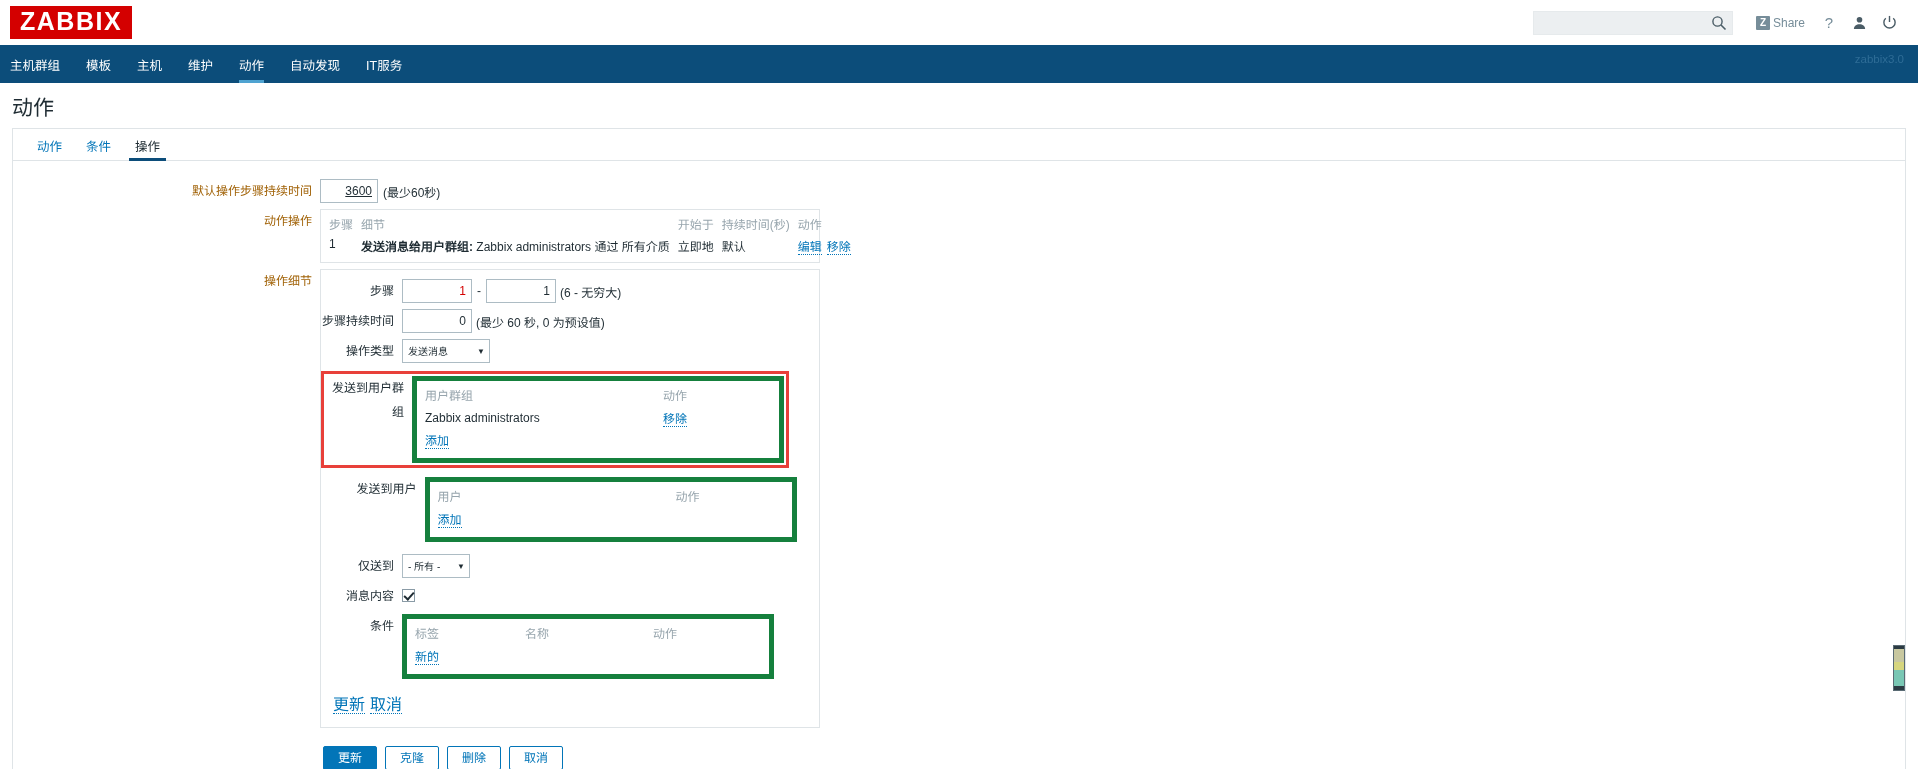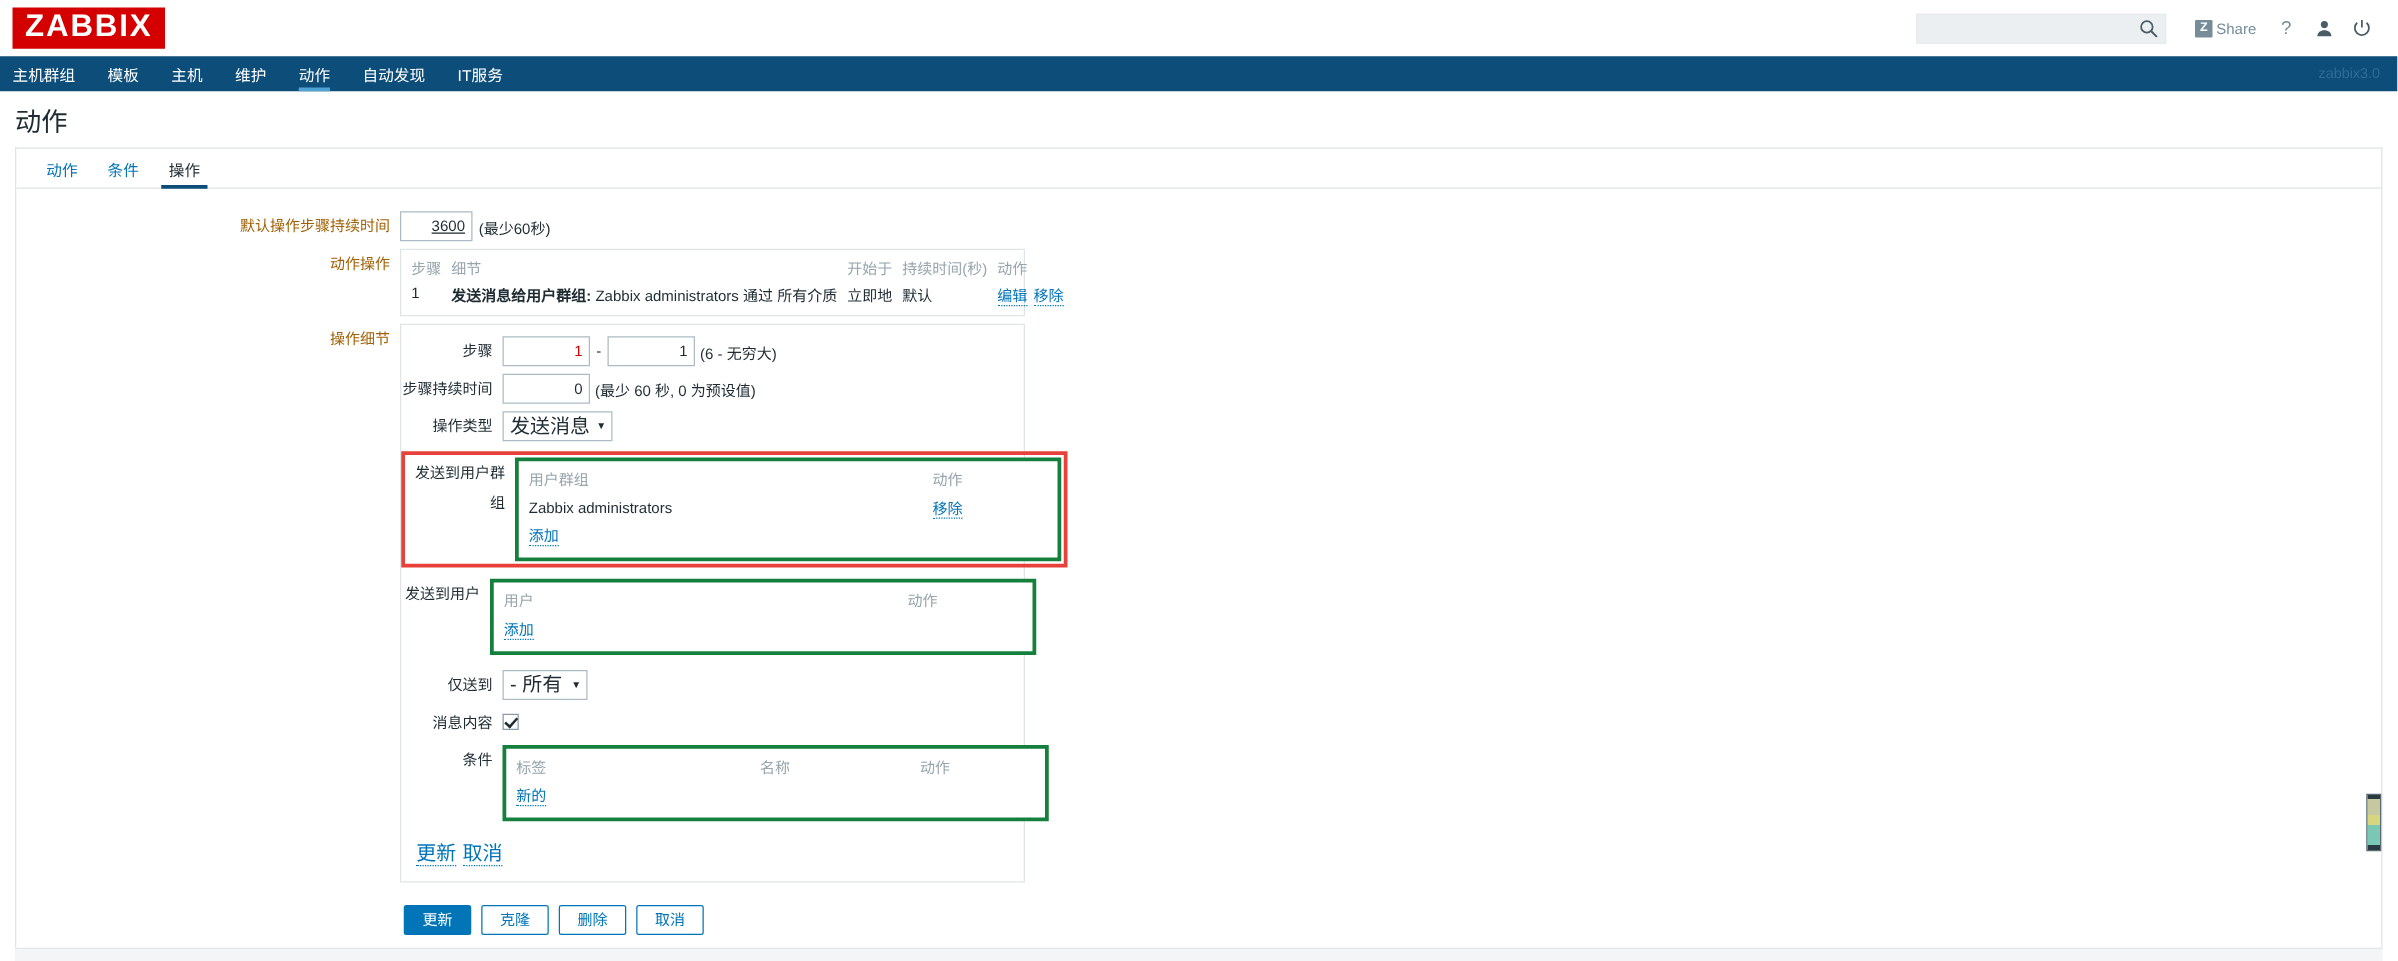--- a/index.html
+++ b/index.html
@@ -122,21 +122,21 @@
     height: 45px;
     display: flex;
     align-items: center;
     justify-content: center;
     cursor: pointer;
     color: #768d99;
   }
 
   
   .sub-nav {
-    height: 28px;
+    height: 38px;
     background: #0c4d7a;
     display: flex;
     align-items: stretch;
     position: relative;
   }
   .sub-nav-item {
     color: #ffffff;
     font-size: 12.5px;
     padding: 0 13px;
     display: flex;
@@ -260,21 +260,21 @@
   .hint {
     font-size: 12px;
     color: #1f2c33;
   }
   .dash { font-size: 12px; color: #1f2c33; padding: 0 1px; }
 
   select.sel {
     height: 24px;
     border: 1px solid #adbcc4;
     background: #ffffff;
-    font-size: 16px;
+    font-size: 10px;
     font-family: "Liberation Sans", sans-serif;
     color: #1f2c33;
     padding: 0 18px 0 5px;
     outline: none;
     -webkit-appearance: none;
     appearance: none;
   }
   .sel-wrap { position: relative; display: inline-block; }
   .sel-wrap::after {
     content: "\25BC";
@@ -345,24 +345,24 @@
     color: #1f2c33;
   }
   .subctl {
     display: flex;
     align-items: center;
     gap: 4px;
   }
 
   
   .nestbox {
-    border: 3px solid #15803d;
-    background: #ffffff;
-    padding: 4px 4px 7px 8px;
-    width: 437px;
+    border: 5px solid #15803d;
+    background: #ffffff;
+    padding: 4px 20px 7px 8px;
+    width: 372px;
   }
   table.nesttable {
     border-collapse: collapse;
     width: 100%;
     font-size: 12px;
     table-layout: fixed;
   }
   table.nesttable th {
     font-weight: normal;
     color: #97a5ad;

